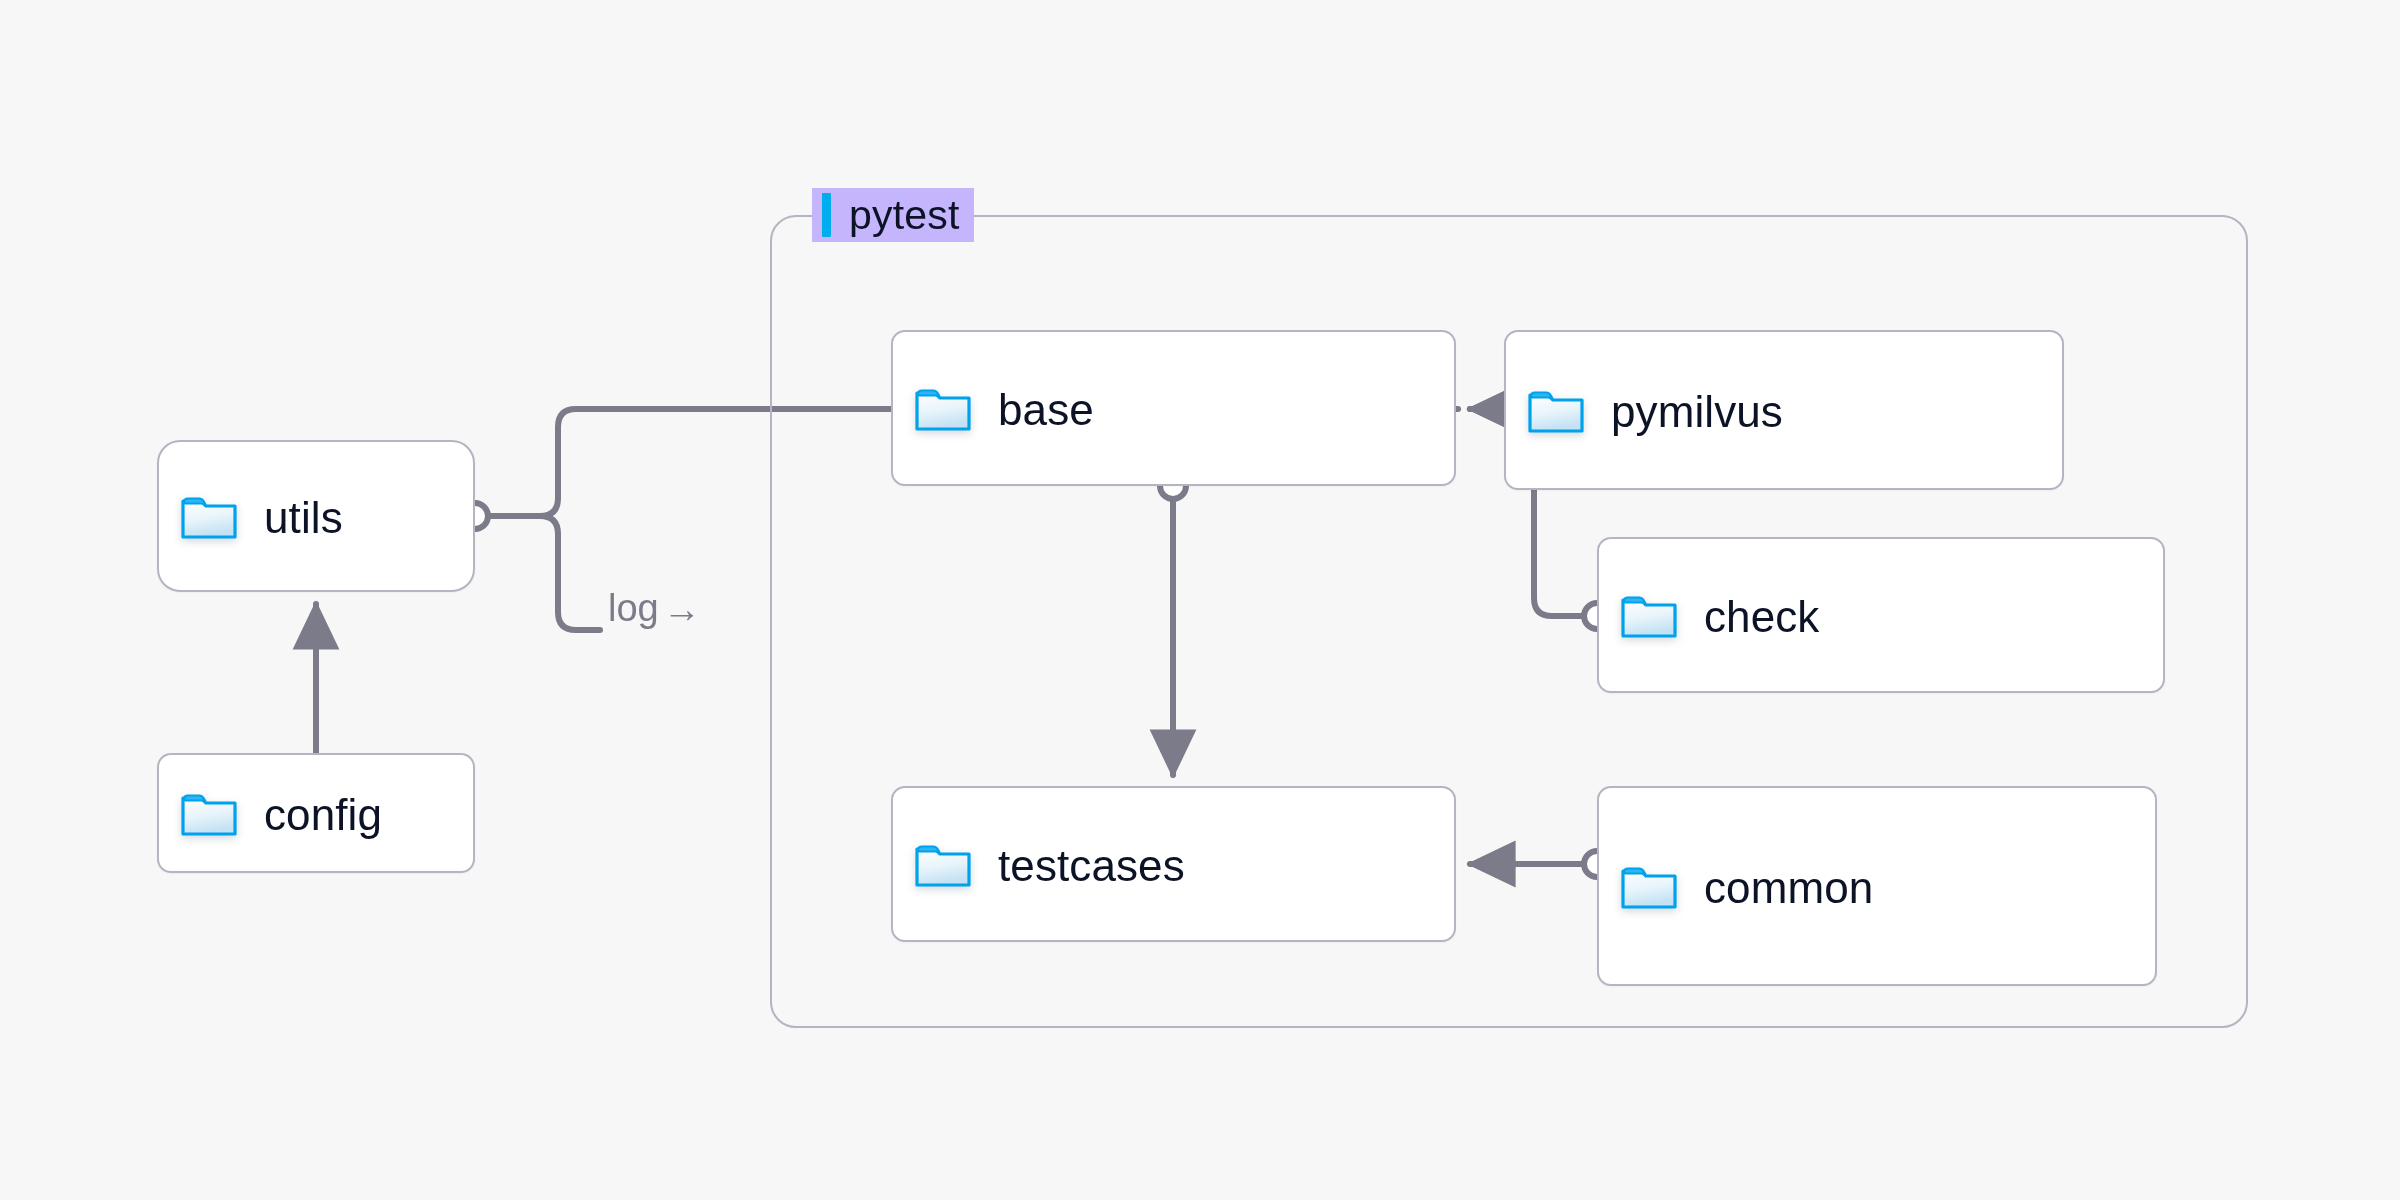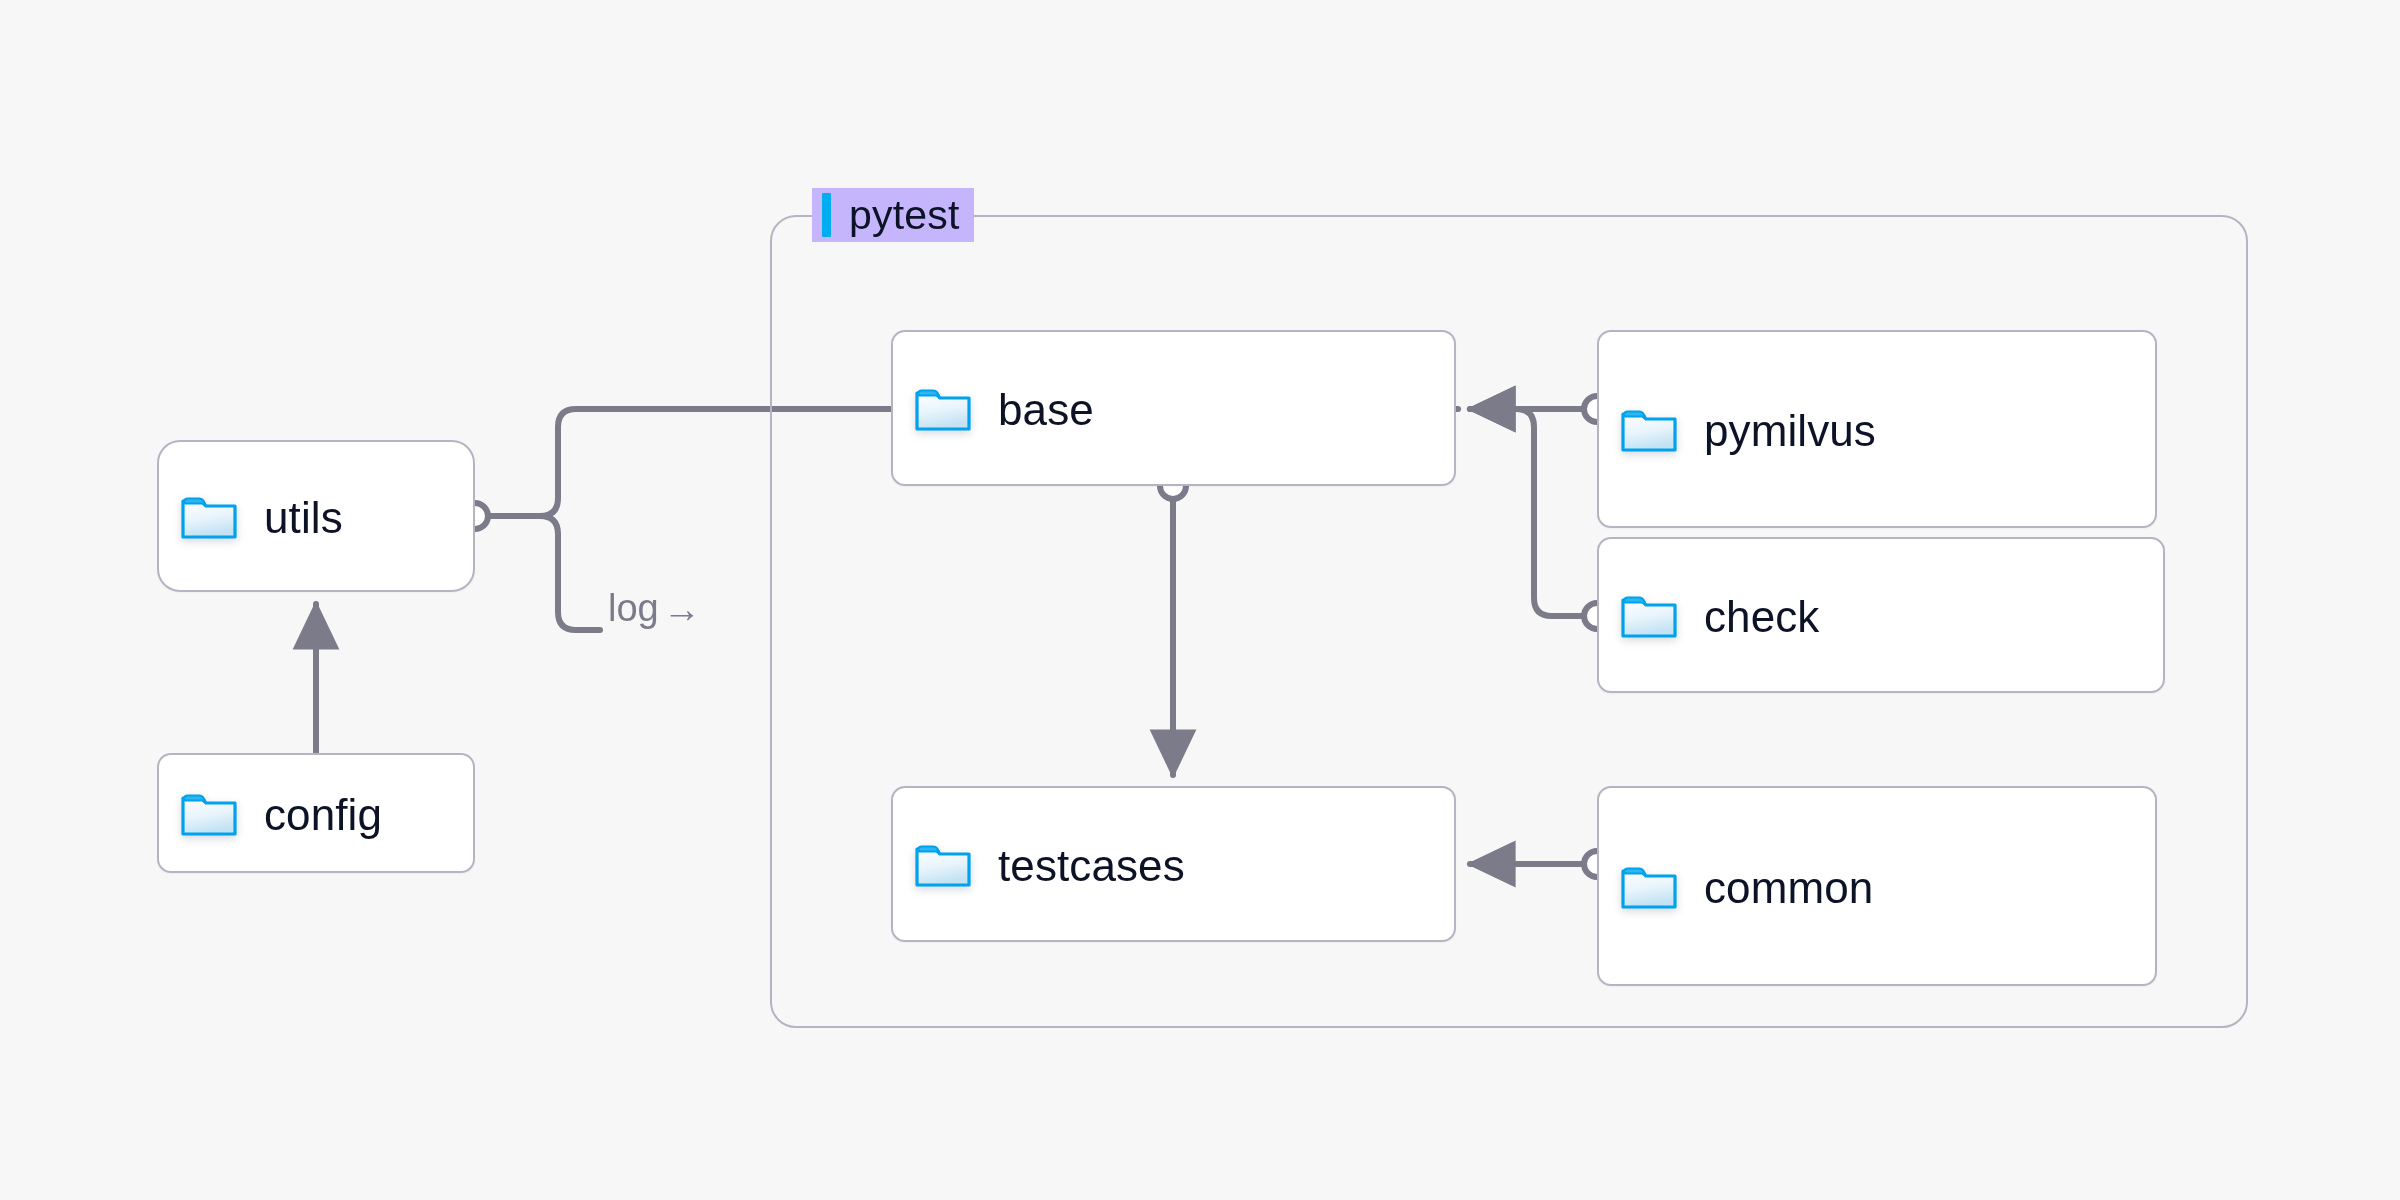--- a/index.html
+++ b/index.html
@@ -191,21 +191,21 @@
   <div class="node" style="left:891px; top:786px; width:565px; height:156px;">
     <div class="inner">
       <svg class="folder-icon" viewBox="0 0 58 48">
         <path d="M3,9 L3,45 L55,45 L55,14 L26,14 L21,9 Z" fill="url(#folderGrad)" stroke="#00a2ec" stroke-width="3.2" stroke-linejoin="round"></path>
         <path d="M4,10.5 Q4,6.5 8,6.5 L19,6.5 Q22,6.5 23.5,9 L25,11.5 L5.5,11.5 Z" fill="#2cb6f3" stroke="#00a2ec" stroke-width="2.2" stroke-linejoin="round"></path>
       </svg>
       <span class="node-label">testcases</span>
     </div>
   </div>
 
-  <div class="node" style="left:1597px; top:330px; width:560px; height:198px;">
+  <div class="node" style="left:1504px; top:330px; width:560px; height:160px;">
     <div class="inner">
       <svg class="folder-icon" viewBox="0 0 58 48">
         <path d="M3,9 L3,45 L55,45 L55,14 L26,14 L21,9 Z" fill="url(#folderGrad)" stroke="#00a2ec" stroke-width="3.2" stroke-linejoin="round"></path>
         <path d="M4,10.5 Q4,6.5 8,6.5 L19,6.5 Q22,6.5 23.5,9 L25,11.5 L5.5,11.5 Z" fill="#2cb6f3" stroke="#00a2ec" stroke-width="2.2" stroke-linejoin="round"></path>
       </svg>
       <span class="node-label">pymilvus</span>
     </div>
   </div>
 
   <div class="node" style="left:1597px; top:537px; width:568px; height:156px;">

